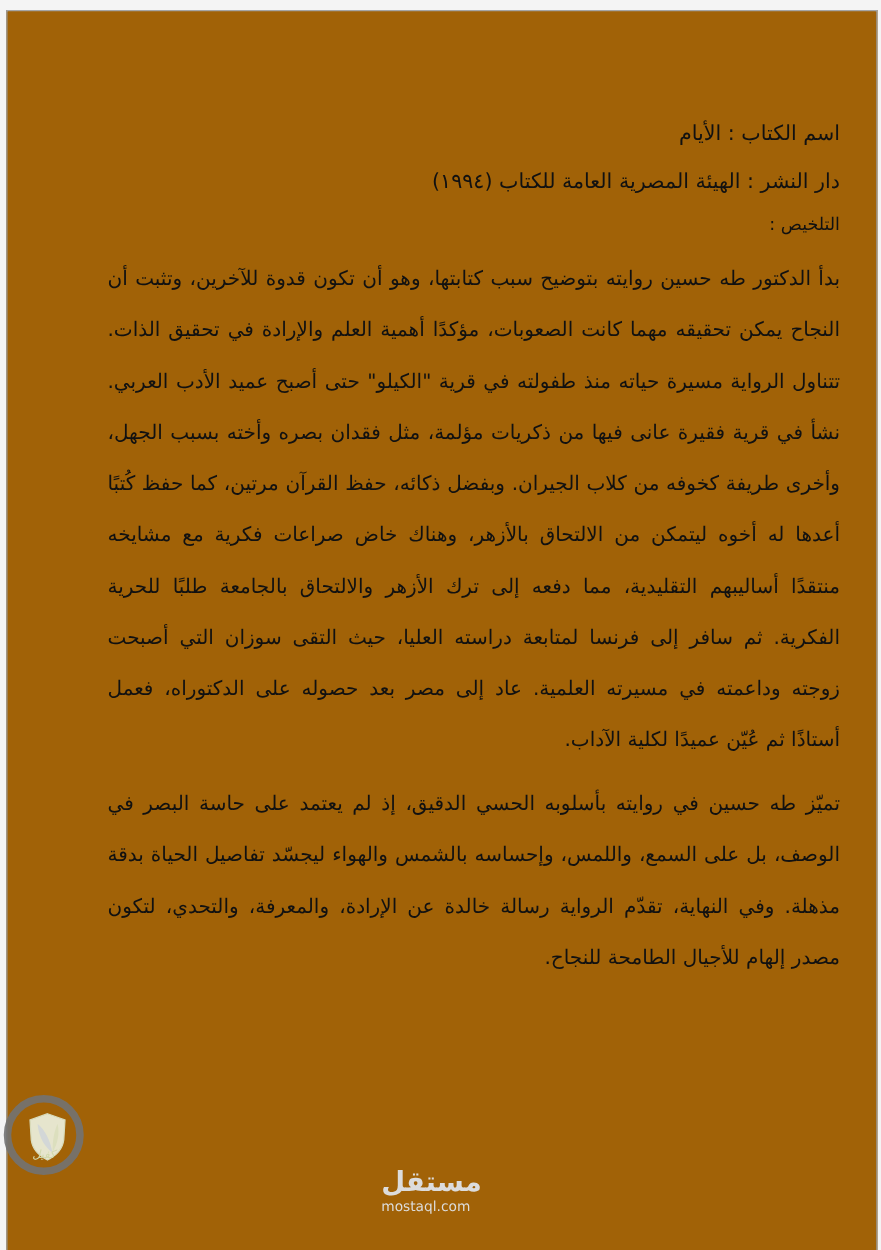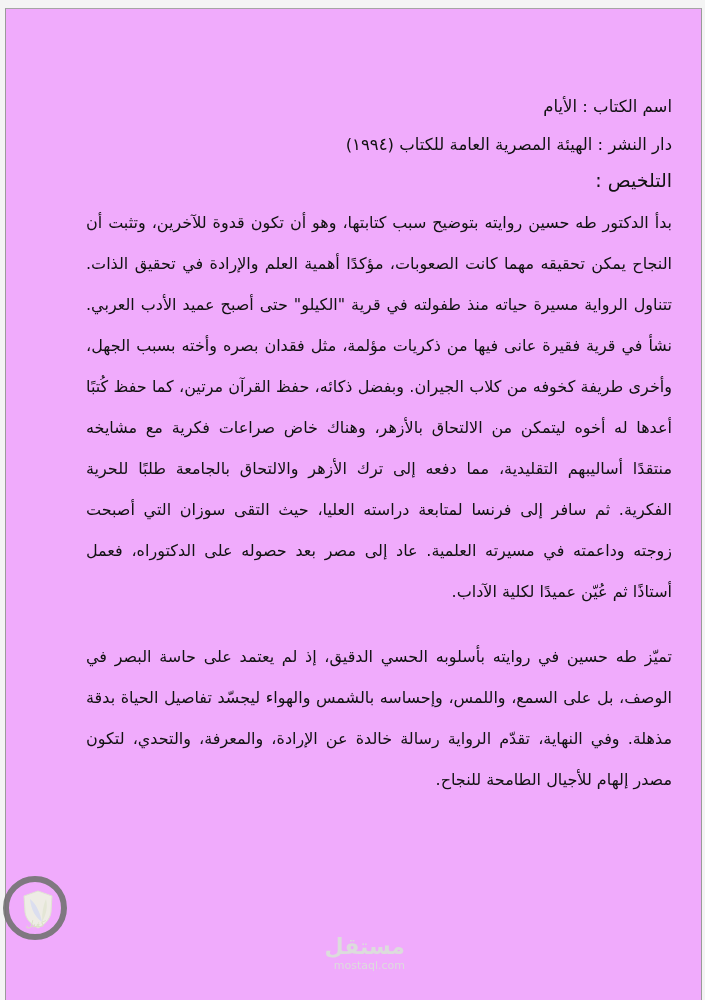--- a/index.html
+++ b/index.html
@@ -9,21 +9,21 @@
       height: 1000px;
       background: #f4f4f4;
       overflow: hidden;
     }
     .page {
       position: absolute;
       left: 5px;
       top: 8px;
       width: 697px;
       height: 992px;
-      background: #f0abfc;
+      background: #a16207;
       border-left: 1.5px solid #9a9a9a;
       border-top: 1.5px solid #a5a5a5;
       border-right: 1.5px solid #9a9a9a;
       box-sizing: border-box;
     }
     .content {
       position: absolute;
       left: 80px;
       top: 88px;
       width: 586px;
@@ -32,29 +32,29 @@
       font-family: "DejaVu Sans", "Liberation Sans", sans-serif;
       color: #111;
     }
     .meta-line {
       font-size: 16.5px;
       line-height: 20px;
       margin: 0 0 18px 0;
       white-space: nowrap;
     }
     .meta-line.publisher { margin-bottom: 15px; }
-    .summary-label { font-size: 19px; line-height: 20px; margin: 0 0 12px 0; }
+    .summary-label { font-size: 14px; line-height: 20px; margin: 0 0 12px 0; }
     .para {
       font-size: 16px;
       line-height: 41px;
       text-align: justify;
       text-align-last: right;
       margin: 0;
     }
-    .para + .para { margin-top: 24px; }
+    .para + .para { margin-top: 10px; }
 
     .wm-kafeel {
       position: absolute;
       left: 3px;
       top: 876px;
       width: 64px;
       height: 64px;
       border-radius: 50%;
       border: 6px solid #737373;
       box-sizing: border-box;
@@ -69,21 +69,21 @@
       text-align: center;
       font-family: "DejaVu Sans", sans-serif;
       font-size: 9px;
       color: #d7e6bd;
     }
     .wm-mostaql {
       position: absolute;
       left: 305px;
       top: 935px;
       width: 100px;
-      text-align: right;
+      text-align: left;
       color: #dcdcdc;
       font-family: "DejaVu Sans", sans-serif;
     }
     .wm-mostaql .ar { font-size: 22px; line-height: 24px; font-weight: bold; }
     .wm-mostaql .en { font-size: 11px; line-height: 14px; }
   </style>
 </head>
 <body>
 
 <div class="page">

